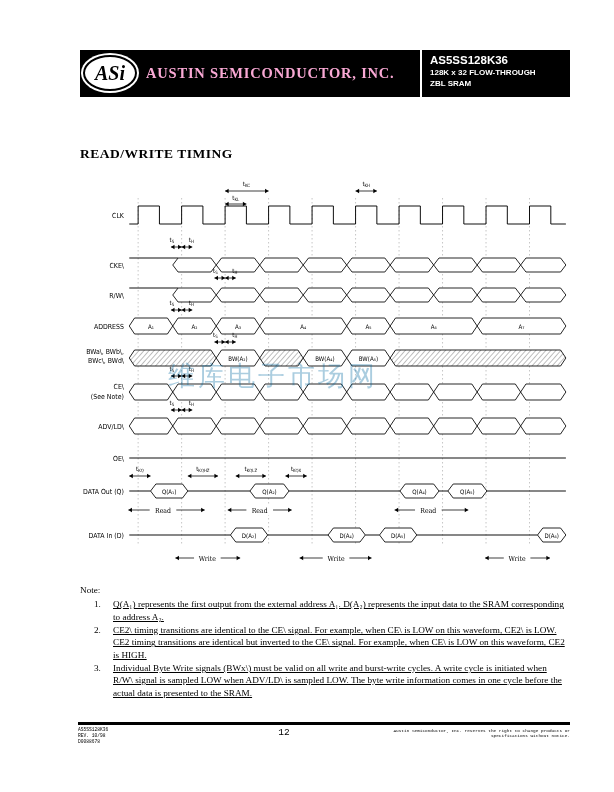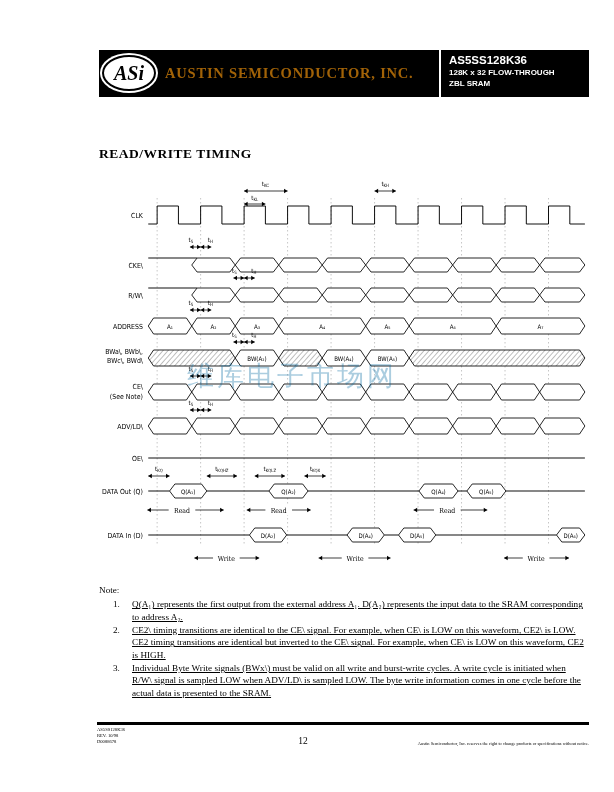--- a/index.html
+++ b/index.html
@@ -1,27 +1,27 @@
 <!DOCTYPE html>
 <html><head>
 <meta charset="utf-8">
 <style>
   html,body{margin:0;padding:0;}
   body{width:614px;height:792px;background:#fff;position:relative;overflow:hidden;
        font-family:"Liberation Serif","DejaVu Serif",serif;color:#000;}
-  .page{position:absolute;inset:0;margin-left:19px;}
+  .page{position:absolute;inset:0;}
 
   
   .topbar{position:absolute;left:80px;top:50px;width:490px;height:47px;background:#000;}
   .logo-oval{position:absolute;left:3px;top:5px;width:54px;height:36px;background:#fff;
              border:2px solid #000;border-radius:50%;box-shadow:0 0 0 2px #fff;
              display:flex;align-items:center;justify-content:center;box-sizing:border-box;}
   .logo-oval span{font-family:"Liberation Serif",serif;font-weight:bold;font-style:italic;font-size:20px;}
   .company{position:absolute;left:66px;top:0;height:100%;display:flex;align-items:center;
-           color:#a16207;font-weight:bold;font-size:14.5px;letter-spacing:.8px;}
+           color:#f9a8d4;font-weight:bold;font-size:14.5px;letter-spacing:.8px;}
   .part-block{position:absolute;right:0;top:0;width:150px;height:100%;background:#000;
               border-left:2px solid #fff;box-sizing:border-box;padding:4px 0 0 8px;color:#fff;
               font-family:"Liberation Sans","DejaVu Sans",sans-serif;}
   .part-no{font-size:11.5px;font-weight:bold;}
   .part-sub{font-size:8px;font-weight:bold;margin-top:2px;}
 
   
   .doc-title{position:absolute;left:80px;top:146px;width:490px;margin:0;text-align:left;
              font-size:13.5px;font-weight:bold;letter-spacing:.5px;}
 
@@ -45,21 +45,21 @@
 
   
   .notes{position:absolute;left:80px;top:584px;width:486px;font-size:9.2px;line-height:1.34;}
   .notes-heading{margin-bottom:2px;}
   .note-item{display:flex;padding-left:14px;margin-bottom:1px;}
   .note-num{width:19px;flex:none;}
   .note-text{flex:1;text-decoration:underline;}
 
   
   .foot-rule{position:absolute;left:78px;top:722px;width:492px;height:3px;background:#000;}
-  .foot-row{position:absolute;left:78px;top:727px;width:492px;display:flex;align-items:flex-end;}
+  .foot-row{position:absolute;left:78px;top:727px;width:492px;display:flex;align-items:flex-start;font-family:Liberation Mono, monospace;}
   .foot-left{font-size:4.6px;line-height:1.35;width:120px;}
   .foot-page{flex:1;text-align:center;font-size:9.5px;}
   .foot-right{width:200px;font-size:4.4px;text-align:right;padding-top:1px;}
 </style>
 </head>
 <body>
 
 <div class="page">
 
   <header class="topbar">

